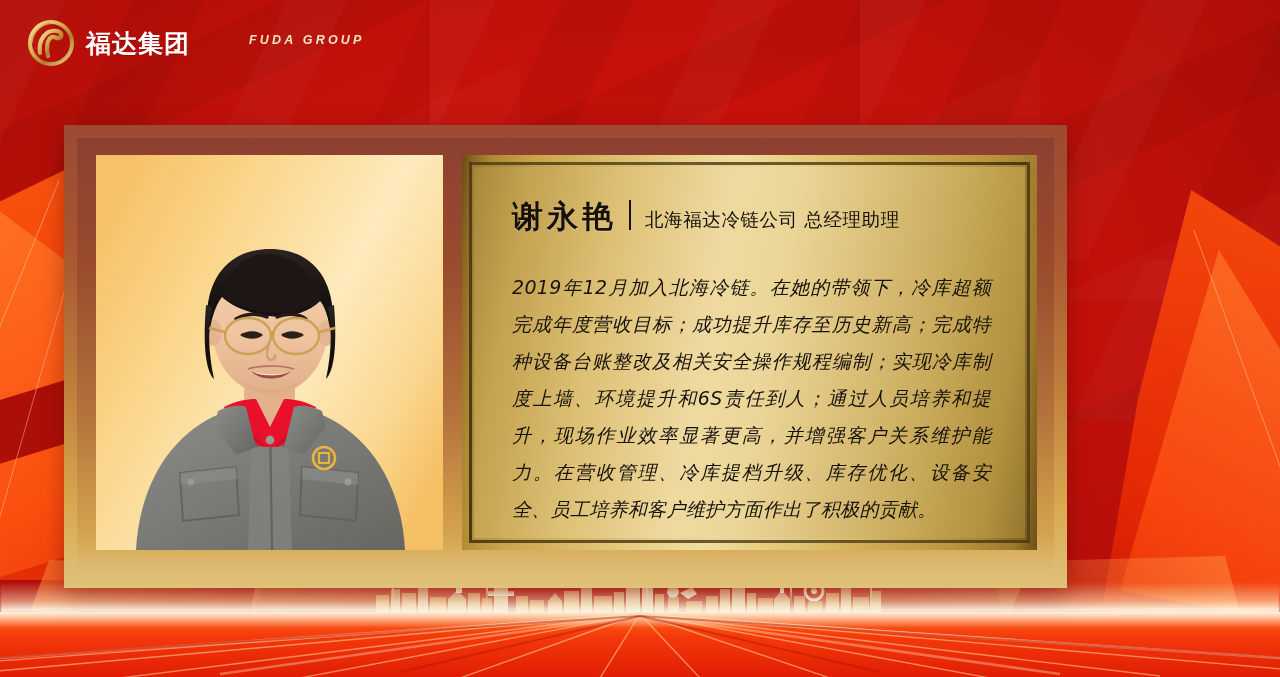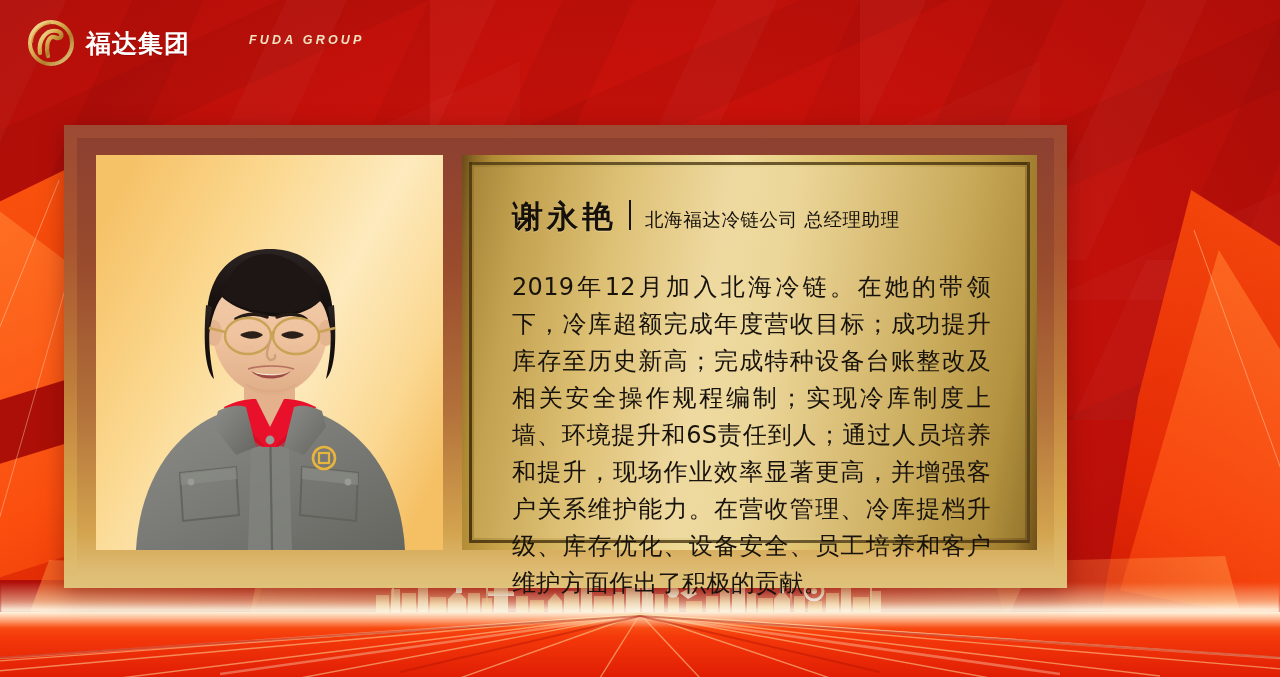--- a/index.html
+++ b/index.html
@@ -223,23 +223,24 @@
     font-size:18.5px; color:#14100a; letter-spacing:.6px;
     font-family:"DejaVu Sans","Liberation Sans",sans-serif;
     position:relative; top:-1px;
   }
   .divider {
     height:2px; width:100%;
     background: linear-gradient(to right, rgba(40,28,10,.15), rgba(30,22,8,.92) 3%, rgba(30,22,8,.92) 97%, rgba(40,28,10,.15));
     margin: 6px 0 20px 0;
   }
   .bio {
-    font-size:24px; line-height:37px; color:#17120b;
+    font-size:19px; line-height:37px; color:#17120b;
     letter-spacing:.3px; text-align:justify;
     font-family:"DejaVu Sans","Liberation Sans",sans-serif;
+    font-style:italic;
   }
 </style>
 </head>
 <body>
 
 <div class="stage">
 
   <div class="bg-base"></div>
   <div class="bg-plates"></div>
 

